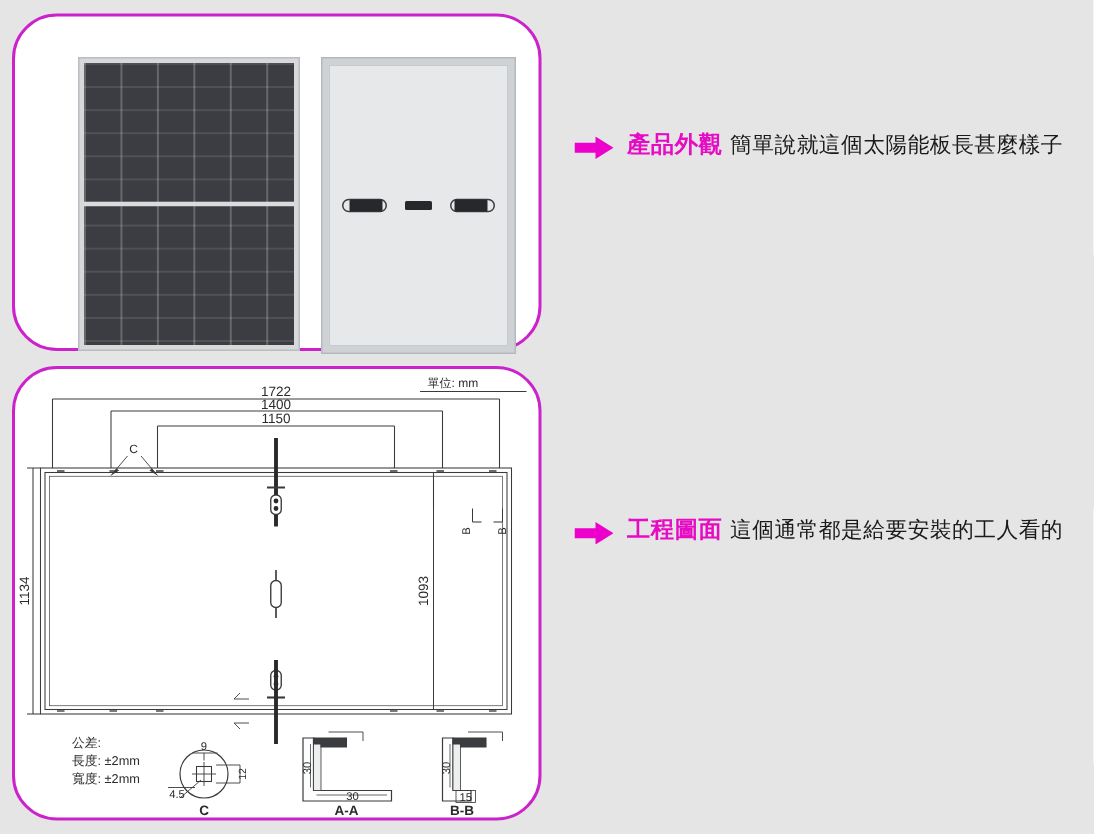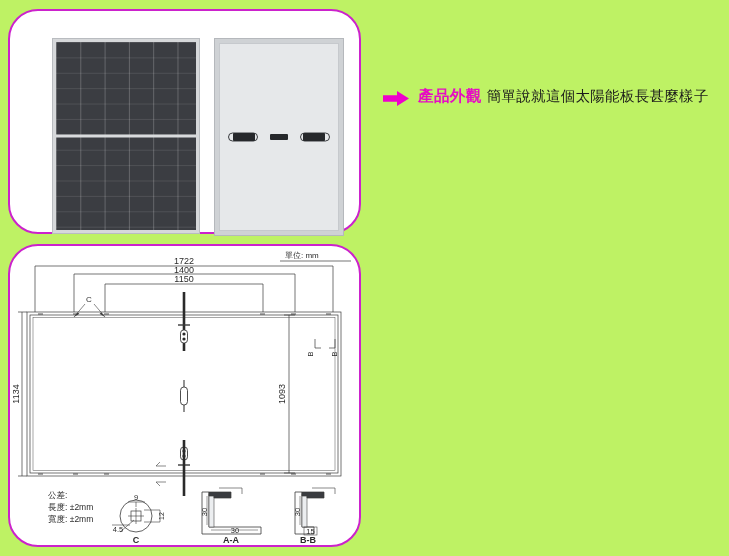--- a/index.html
+++ b/index.html
@@ -7,21 +7,21 @@
   html, body {
     margin: 0; padding: 0;
     width: 729px; height: 556px;
     background: #ffffff;
     font-family: "DejaVu Sans", "Liberation Sans", sans-serif;
     overflow: hidden;
   }
   #slide {
     position: relative;
     width: 729px; height: 556px;
-    background: #bef264;
+    background: #e5e5e5;
   }
 
   
   .panel-box {
     position: absolute;
     border: 2.2px solid #cc22cc;
     border-radius: 30px;
     background: #ffffff;
   }
   #box-appearance { left: 8px;  top: 9px;   width: 353px; height: 225px; }
@@ -325,14 +325,23 @@
 
     <text class="dwg-text" x="199" y="268" font-size="7.5" text-anchor="middle" transform="rotate(-90 199 268)">30</text>
     <text class="dwg-text" x="227" y="289" font-size="7.5" text-anchor="middle">30</text>
     <text class="dwg-text" x="223" y="299" font-size="9" text-anchor="middle" font-weight="bold">A-A</text>
 
     <text class="dwg-text" x="292" y="268" font-size="7.5" text-anchor="middle" transform="rotate(-90 292 268)">30</text>
     <text class="dwg-text" x="302.5" y="290" font-size="7.5" text-anchor="middle">15</text>
     <text class="dwg-text" x="300" y="299" font-size="9" text-anchor="middle" font-weight="bold">B-B</text>
   </svg>
 
+  <div class="annot" id="annot-drawing">
+    <svg class="arrow-icon" width="26" height="15" viewBox="0 0 26 15">
+      <path d="M0 4.2 H14 V0 L26 7.5 L14 15 V10.8 H0 Z" fill="#ee00cc"></path>
+    </svg>
+    <span class="annot-text">
+      <span class="annot-title">工程圖面</span>
+      <span class="annot-desc">這個通常都是給要安裝的工人看的</span>
+    </span>
+  </div>
 
 </div>
 
 </body></html>

